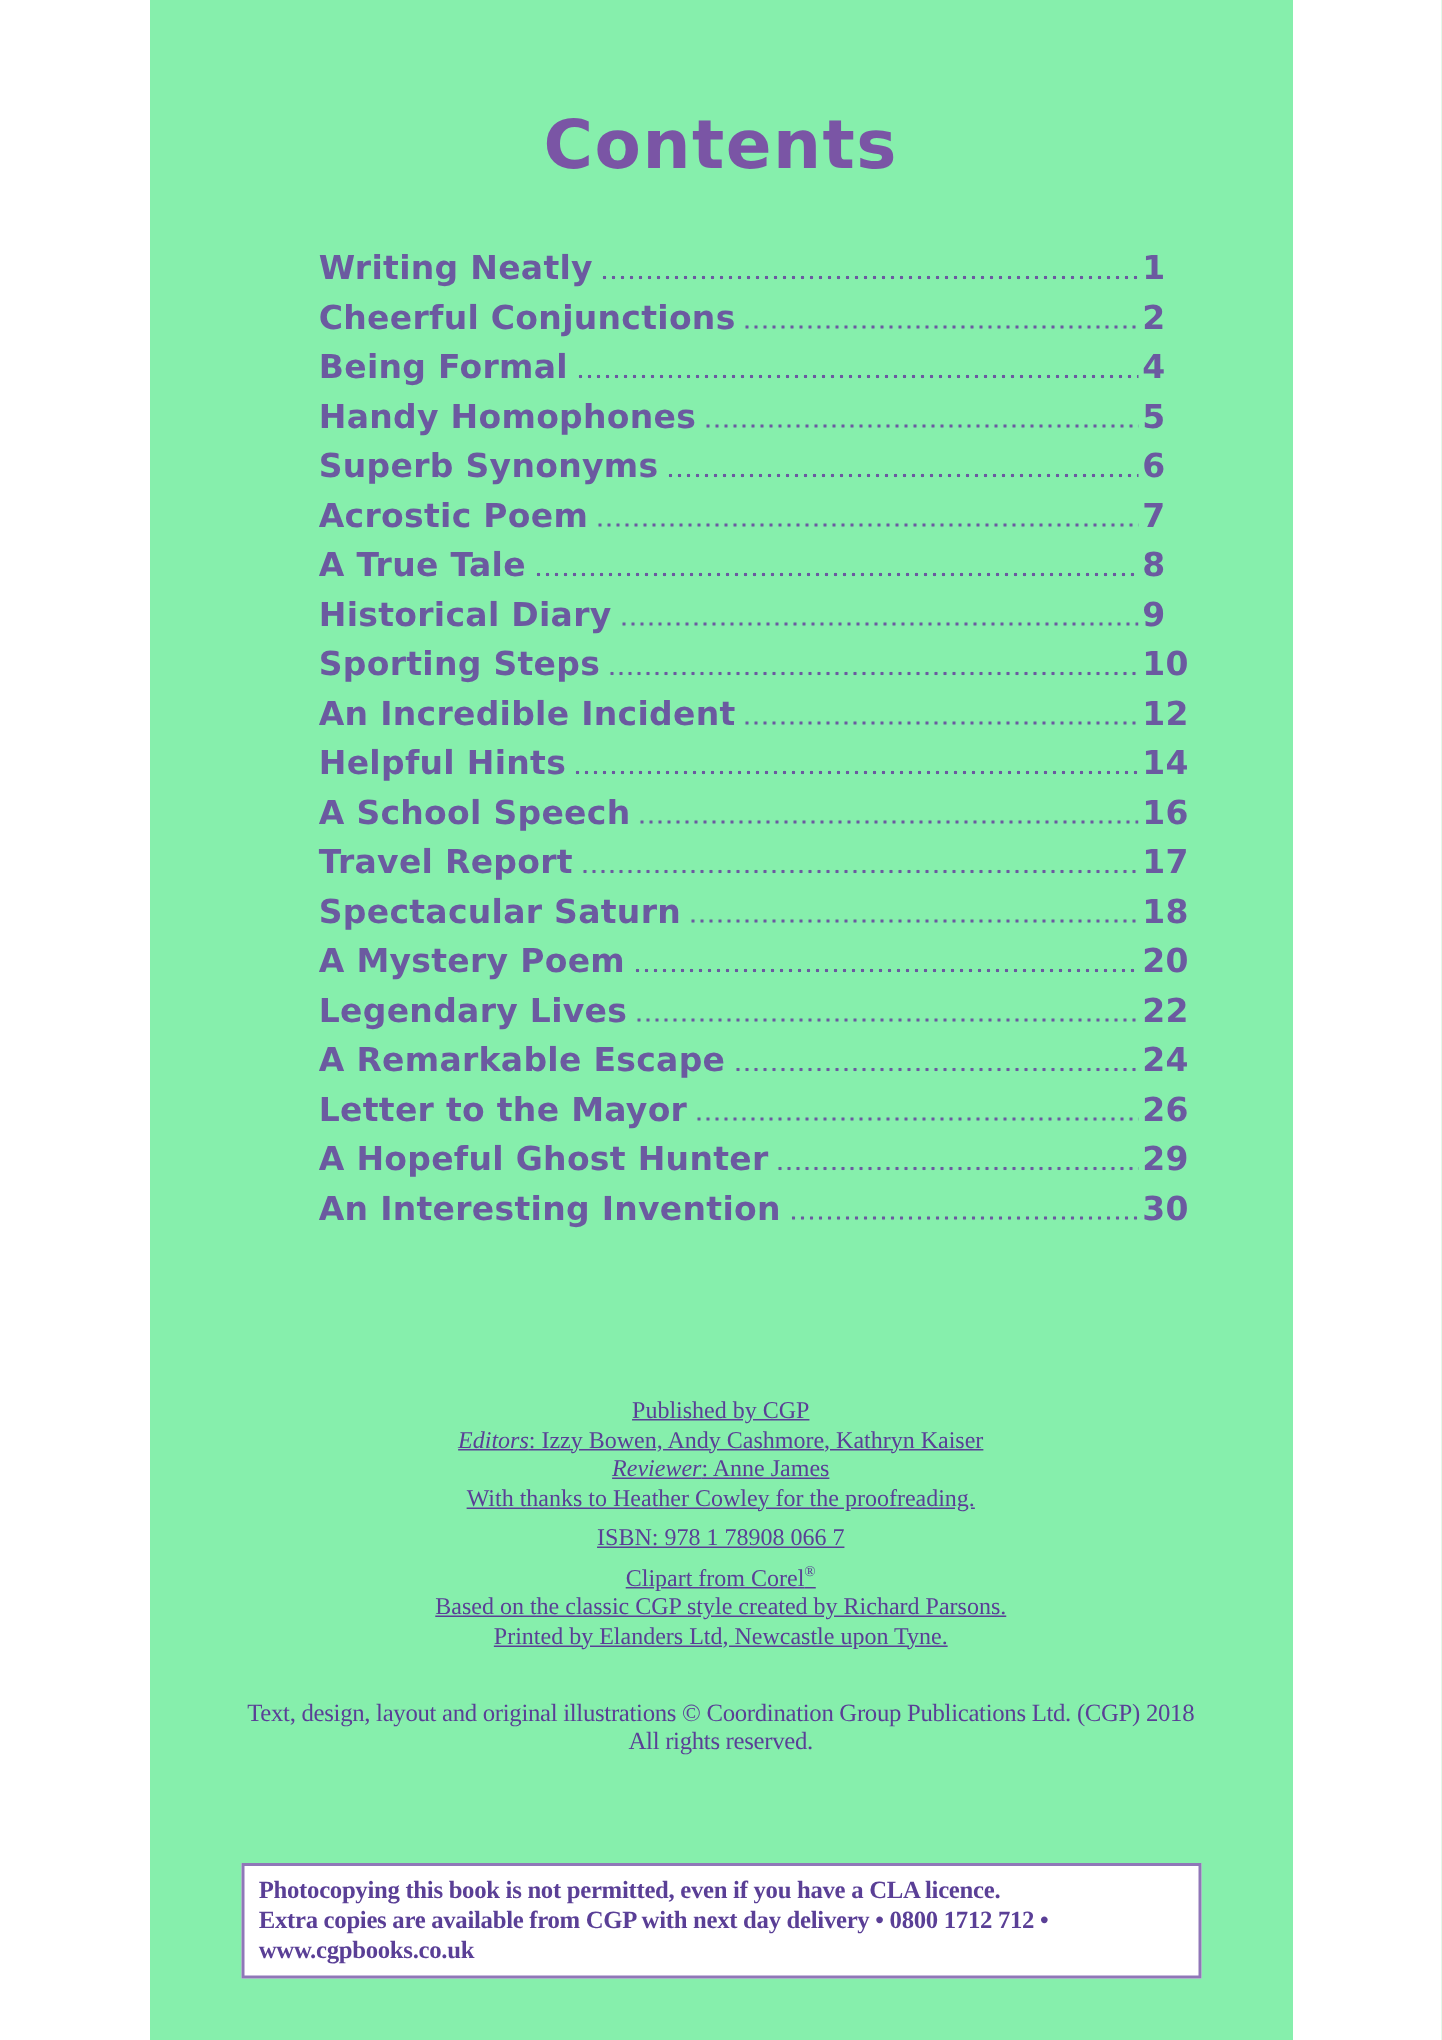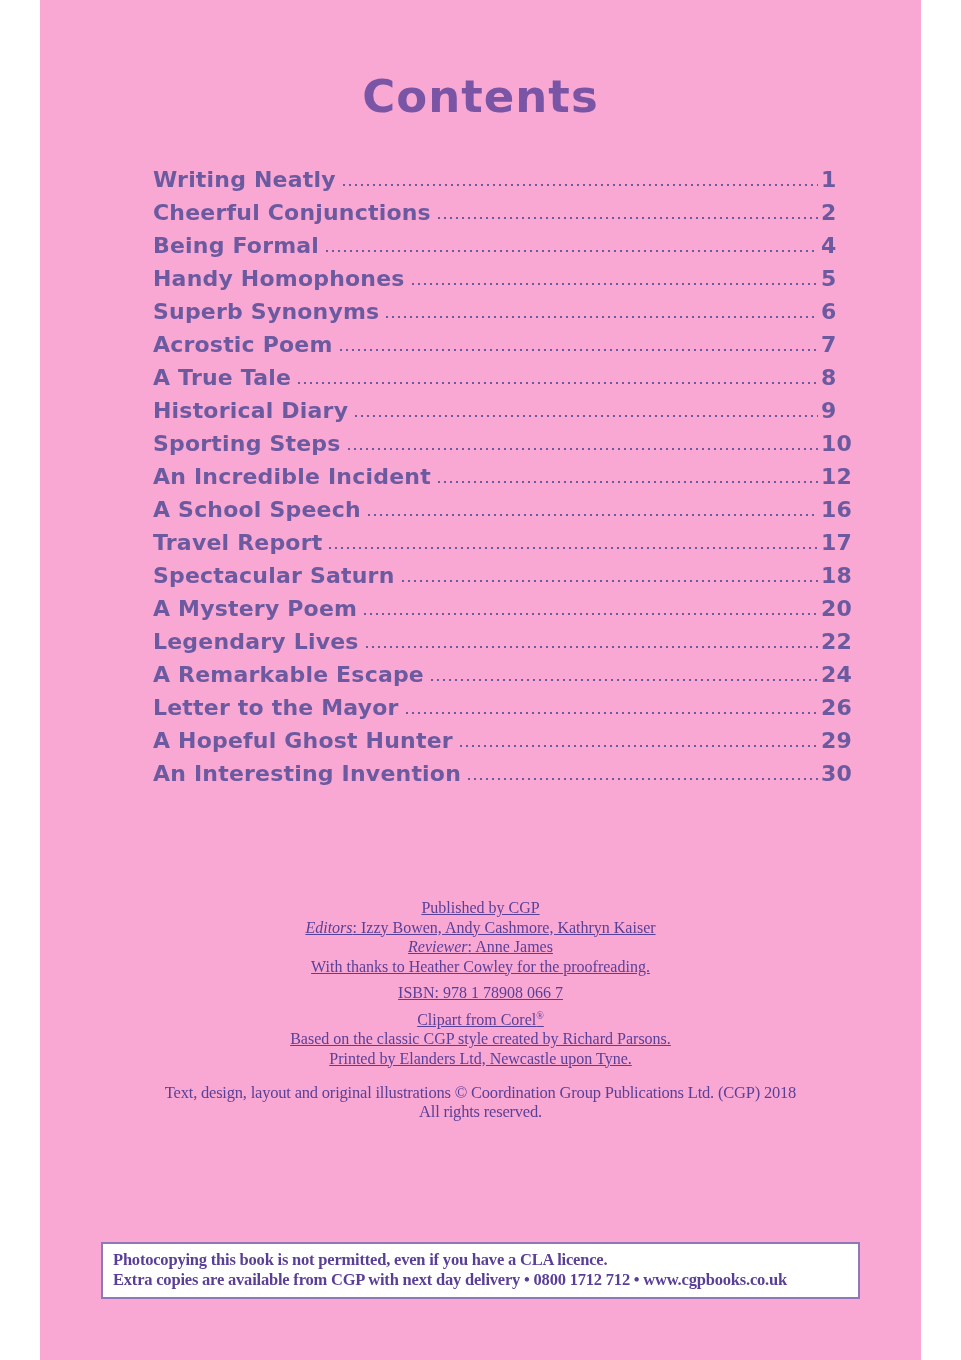--- a/index.html
+++ b/index.html
@@ -2,24 +2,24 @@
 <html><head>
 <meta charset="utf-8">
 <style>
   html, body {
     margin: 0;
     padding: 0;
     background: #ffffff;
   }
   .page {
     position: relative;
-    width: 881px;
+    width: 762px;
     height: 1360px;
     margin: 0 auto;
-    background: #f9a8d4;
+    background: #86efac;
     overflow: hidden;
     font-family: "DejaVu Sans", sans-serif;
   }
   .title {
     margin-top: 70px;
     text-align: center;
     font-family: "DejaVu Sans", sans-serif;
     font-weight: bold;
     font-size: 45px;
     letter-spacing: 1px;
@@ -65,21 +65,21 @@
   }
   .publisher .block { margin: 0 0 7px 0; text-decoration: underline; }
   .publisher .block:last-child { margin-bottom: 0; }
   .publisher i { font-style: italic; }
   sup.reg {
     font-size: 10px;
     vertical-align: super;
     line-height: 0;
   }
   .copyright {
-    margin-top: 15px;
+    margin-top: 31px;
     text-align: center;
     font-family: "Liberation Serif", "DejaVu Serif", serif;
     font-size: 16.5px;
     line-height: 19px;
     color: #5a3f96;
     letter-spacing: -0.2px;
   }
   .notice-box {
     position: absolute;
     left: 61px;
@@ -158,20 +158,25 @@
       <span class="toc-leader"></span>
       <span class="toc-page">10</span>
     </div>
 
     <div class="toc-row">
       <span class="toc-title">An Incredible Incident</span>
       <span class="toc-leader"></span>
       <span class="toc-page">12</span>
     </div>
 
+    <div class="toc-row">
+      <span class="toc-title">Helpful Hints</span>
+      <span class="toc-leader"></span>
+      <span class="toc-page">14</span>
+    </div>
 
     <div class="toc-row">
       <span class="toc-title">A School Speech</span>
       <span class="toc-leader"></span>
       <span class="toc-page">16</span>
     </div>
 
     <div class="toc-row">
       <span class="toc-title">Travel Report</span>
       <span class="toc-leader"></span>

